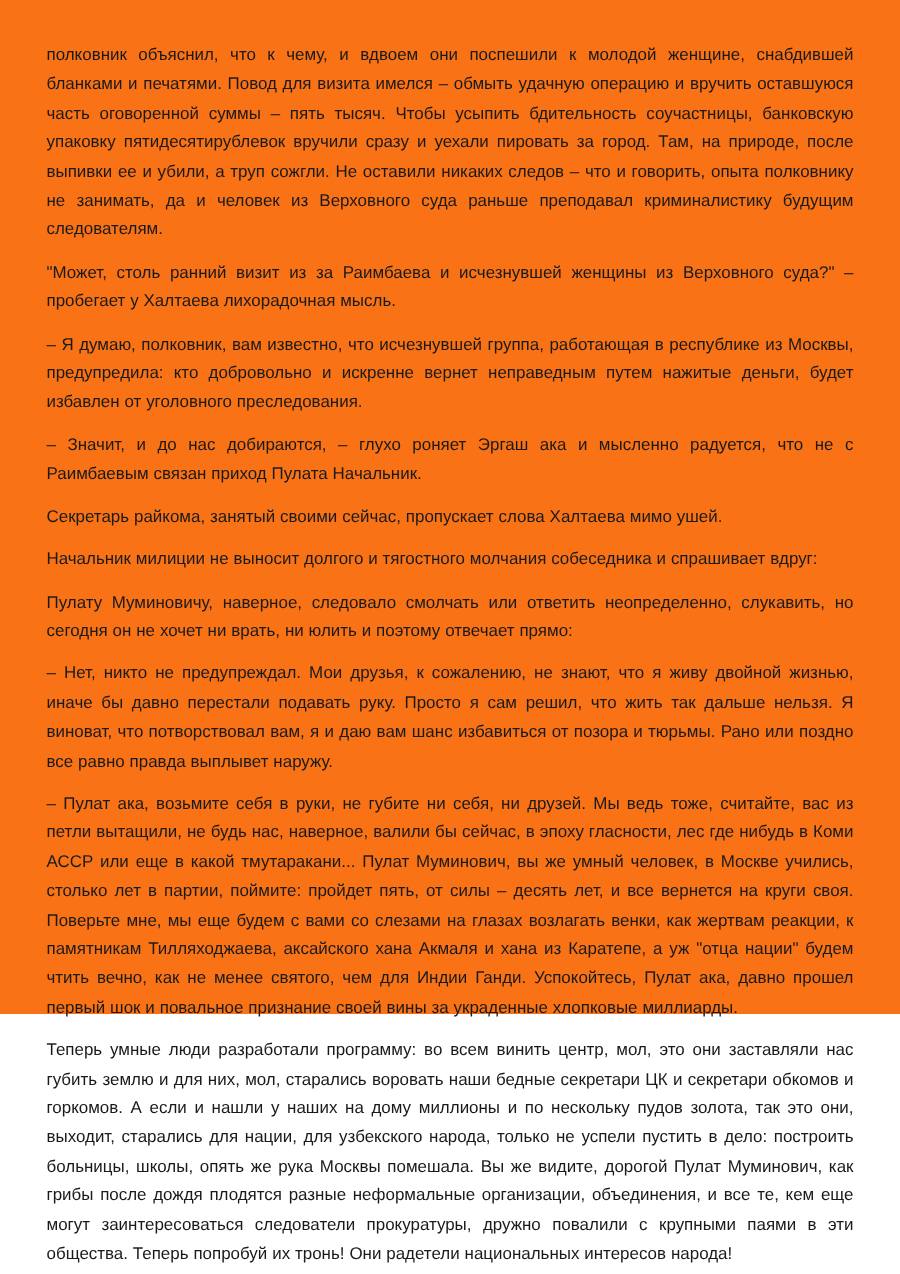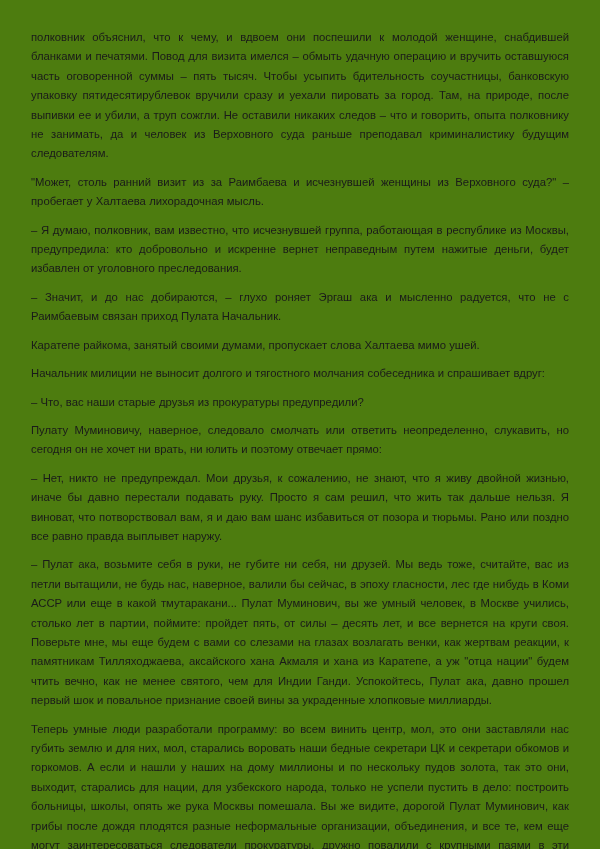--- a/index.html
+++ b/index.html
@@ -12,22 +12,22 @@
     height: 849px;
     background: #ffffff;
     font-family: "Liberation Sans", "DejaVu Sans", sans-serif;
     color: #1a1a1a;
     overflow: hidden;
   }
 
   .page {
     box-sizing: border-box;
     width: 600px;
-    height: 849px;
-    background: #4d7c0f;
+    height: 676px;
+    background: #f97316;
     padding: 28px 31px 0 31px;
   }
 
   .doc-body {
     width: 538px;
   }
 
   .para {
     margin: 0 0 9px 0;
     font-size: 11.3px;
@@ -48,22 +48,21 @@
 </style>
 </head>
 <body>
 
 <div class="page">
   <div class="doc-body">
     <p class="para">полковник объяснил, что к чему, и вдвоем они поспешили к молодой женщине, снабдившей бланками и печатями. Повод для визита имелся – обмыть удачную операцию и вручить оставшуюся часть оговоренной суммы – пять тысяч. Чтобы усыпить бдительность соучастницы, банковскую упаковку пятидесятирублевок вручили сразу и уехали пировать за город. Там, на природе, после выпивки ее и убили, а труп сожгли. Не оставили никаких следов – что и говорить, опыта полковнику не занимать, да и человек из Верховного суда раньше преподавал криминалистику будущим следователям.</p>
     <p class="para">"Может, столь ранний визит из за Раимбаева и исчезнувшей женщины из Верховного суда?" – пробегает у Халтаева лихорадочная мысль.</p>
     <p class="para">– Я думаю, полковник, вам известно, что исчезнувшей группа, работающая в республике из Москвы, предупредила: кто добровольно и искренне вернет неправедным путем нажитые деньги, будет избавлен от уголовного преследования.</p>
     <p class="para">– Значит, и до нас добираются, – глухо роняет Эргаш ака и мысленно радуется, что не с Раимбаевым связан приход Пулата Начальник.</p>
-    <p class="para">Каратепе райкома, занятый своими думами, пропускает слова Халтаева мимо ушей.</p>
+    <p class="para">Секретарь райкома, занятый своими сейчас, пропускает слова Халтаева мимо ушей.</p>
     <p class="para">Начальник милиции не выносит долгого и тягостного молчания собеседника и спрашивает вдруг:</p>
-    <p class="para">– Что, вас наши старые друзья из прокуратуры предупредили?</p>
     <p class="para">Пулату Муминовичу, наверное, следовало смолчать или ответить неопределенно, слукавить, но сегодня он не хочет ни врать, ни юлить и поэтому отвечает прямо:</p>
     <p class="para">– Нет, никто не предупреждал. Мои друзья, к сожалению, не знают, что я живу двойной жизнью, иначе бы давно перестали подавать руку. Просто я сам решил, что жить так дальше нельзя. Я виноват, что потворствовал вам, я и даю вам шанс избавиться от позора и тюрьмы. Рано или поздно все равно правда выплывет наружу.</p>
     <p class="para">– Пулат ака, возьмите себя в руки, не губите ни себя, ни друзей. Мы ведь тоже, считайте, вас из петли вытащили, не будь нас, наверное, валили бы сейчас, в эпоху гласности, лес где нибудь в Коми АССР или еще в какой тмутаракани... Пулат Муминович, вы же умный человек, в Москве учились, столько лет в партии, поймите: пройдет пять, от силы – десять лет, и все вернется на круги своя. Поверьте мне, мы еще будем с вами со слезами на глазах возлагать венки, как жертвам реакции, к памятникам Тилляходжаева, аксайского хана Акмаля и хана из Каратепе, а уж "отца нации" будем чтить вечно, как не менее святого, чем для Индии Ганди. Успокойтесь, Пулат ака, давно прошел первый шок и повальное признание своей вины за украденные хлопковые миллиарды.</p>
     <p class="para">Теперь умные люди разработали программу: во всем винить центр, мол, это они заставляли нас губить землю и для них, мол, старались воровать наши бедные секретари ЦК и секретари обкомов и горкомов. А если и нашли у наших на дому миллионы и по нескольку пудов золота, так это они, выходит, старались для нации, для узбекского народа, только не успели пустить в дело: построить больницы, школы, опять же рука Москвы помешала. Вы же видите, дорогой Пулат Муминович, как грибы после дождя плодятся разные неформальные организации, объединения, и все те, кем еще могут заинтересоваться следователи прокуратуры, дружно повалили с крупными паями в эти общества. Теперь попробуй их тронь! Они радетели национальных интересов народа!</p>
 
   </div>
 </div>
 
 </body></html>

